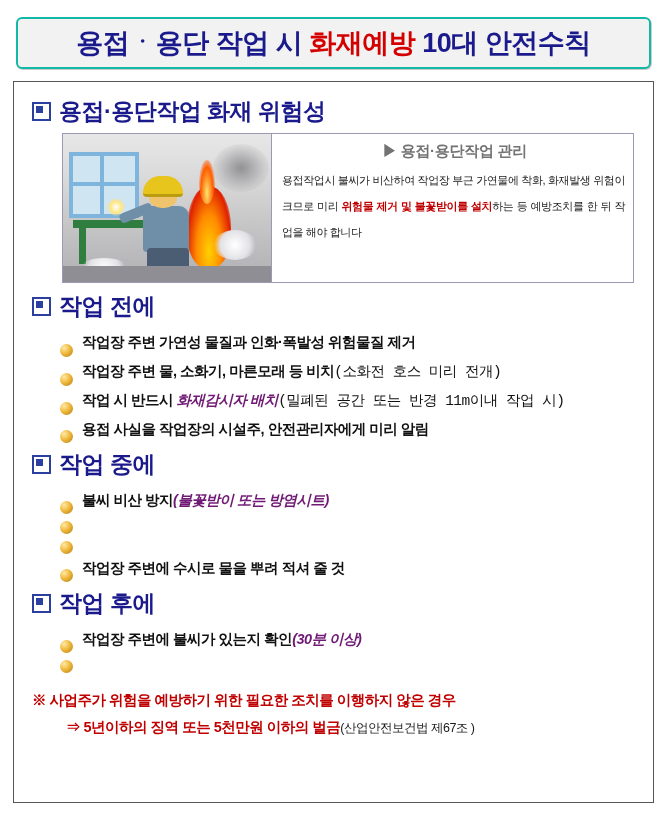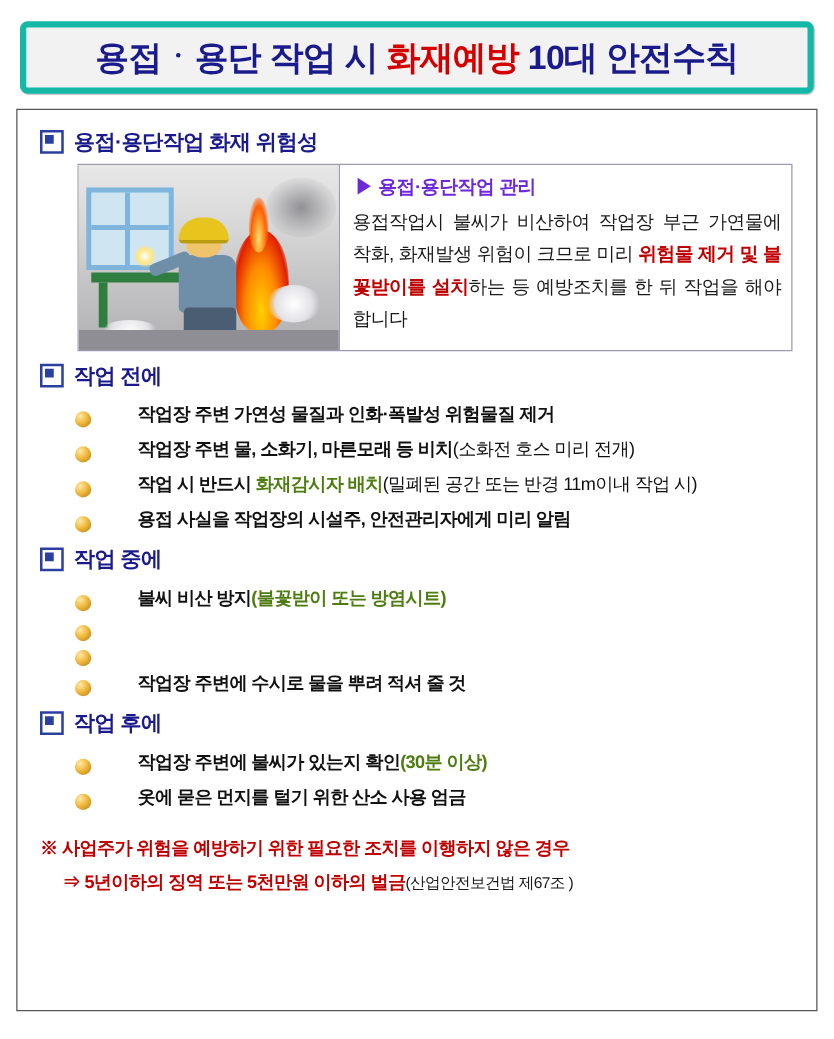--- a/index.html
+++ b/index.html
@@ -13,21 +13,21 @@
     font-family: "Liberation Sans", sans-serif;
     color: #000000;
     position: relative;
     overflow: hidden;
   }
 
   
   .title-banner {
     margin: 17px 16px 0 16px;
     height: 48px;
-    border: 5px solid #14b8a6;
+    border: 2px solid #14b8a6;
     border-radius: 6px;
     background: #f2f2f2;
     display: flex;
     align-items: center;
     justify-content: center;
     box-shadow: 1px 1px 0 #cccccc;
   }
   .title-text {
     font-size: 27px;
     font-weight: bold;
@@ -64,21 +64,21 @@
     flex: none;
   }
   .sq-icon::after {
     content: "";
     position: absolute;
     left: 2px; top: 2px;
     width: 7px; height: 7px;
     background: #2b3fa0;
   }
   .section-title {
-    font-size: 17px;
+    font-size: 23px;
     font-weight: bold;
     color: #1a1a8c;
     letter-spacing: -0.5px;
   }
 
   
   .hazard-block {
     display: flex;
     margin: 2px 0 8px 36px;
     width: 572px;
@@ -171,68 +171,68 @@
   }
 
   .hazard-text {
     flex: 1;
     padding: 6px 8px 4px 10px;
     box-sizing: border-box;
   }
   .hz-head {
     font-size: 15px;
     font-weight: bold;
-    color: #6d28d9;
+    color: #737373;
     margin: 2px 0 6px 2px;
     letter-spacing: -0.3px;
+    text-align: center;
   }
   .hz-body-text {
-    font-size: 15px;
+    font-size: 11px;
     line-height: 26px;
     letter-spacing: -0.4px;
     text-align: justify;
     color: #1a1a1a;
   }
   .hz-body-text .red-b { color: #c00000; font-weight: bold; }
 
   
   .bullet-list {
     margin: 0 0 6px 34px;
     padding: 0;
     list-style: none;
   }
   .bullet-list li {
     display: flex;
-    align-items: center;
+    align-items: flex-end;
     font-size: 14.5px;
     line-height: 28px;
     letter-spacing: -0.5px;
     color: #111111;
-    gap: 28px;
   }
   .ball {
     width: 13px; height: 13px; flex: none;
     margin: 7px 9px 0 0;
     border-radius: 50%;
     background: radial-gradient(circle at 32% 30%, #ffe9a8 0%, #f0b93c 45%, #b07a12 100%);
   }
   .bl-text { font-weight: bold; }
-  .bl-text .red   { color: #4d7c0f; }
-  .bl-text .plain { font-weight: normal; color: #111111; }
+  .bl-text .red   { color: #701a75; font-style: italic; }
+  .bl-text .plain { font-weight: normal; color: #111111; font-family: Liberation Mono, monospace; }
 
   
   .footer-note {
     margin: 14px 0 0 6px;
     font-size: 14.5px;
     line-height: 27px;
     letter-spacing: -0.5px;
     font-weight: bold;
     color: #c00000;
   }
-  .footer-line2 { margin-left: 18px; }
+  .footer-line2 { margin-left: 34px; }
   .footer-note .small-plain {
     font-size: 12.5px;
     font-weight: normal;
     color: #1a1a1a;
   }
 </style>
 </head>
 <body>
 
 <div class="title-banner">
@@ -327,21 +327,20 @@
     <span class="sq-icon"></span>
     <span class="section-title">작업 후에</span>
   </div>
   <ul class="bullet-list">
     <li>
       <span class="ball"></span>
       <span class="bl-text"><span>작업장 주변에 불씨가 있는지 확인</span><span class="red">(30분 이상)</span></span>
     </li>
     <li>
       <span class="ball"></span>
-      <span class="bl-text"><span>옷에 묻은 먼지를 털기 위한 산소 사용 엄금</span></span>
     </li>
   </ul>
 
   <div class="footer-note">
     <div>
       <span>※ </span><span>사업주가 위험을 예방하기 위한 필요한 조치를 이행하지 않은 경우</span>
     </div>
     <div class="footer-line2">
       <span>⇒ </span><span>5년이하의 징역 또는 5천만원 이하의 벌금</span><span class="small-plain">(산업안전보건법 제67조 )</span>
     </div>

